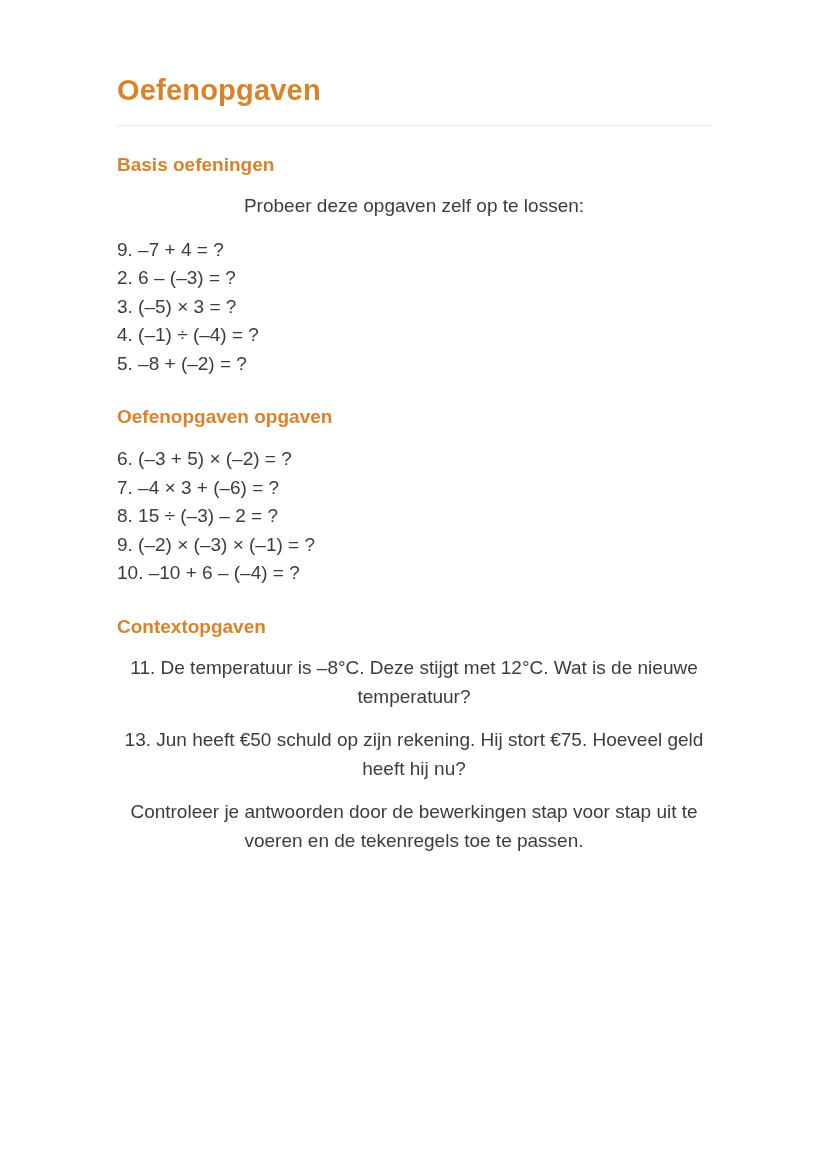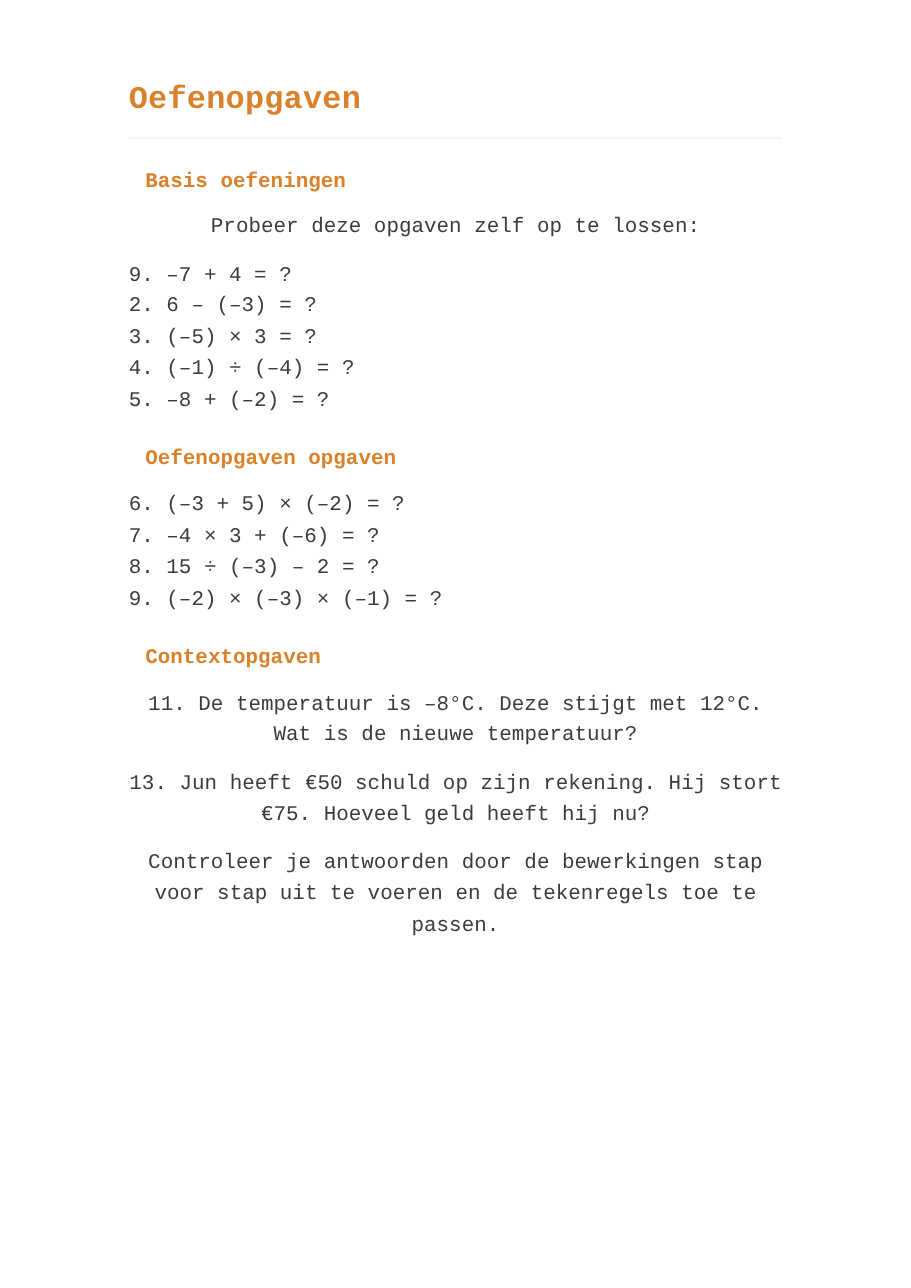--- a/index.html
+++ b/index.html
@@ -7,21 +7,21 @@
     padding: 0;
     background: #ffffff;
   }
   .page {
     position: relative;
     width: 828px;
     height: 909px;
     box-sizing: border-box;
     background: #ffffff;
     padding: 72px 117px 0 117px;
-    font-family: Liberation Mono, monospace;
+    font-family: Liberation Sans, sans-serif;
     color: #3c3c3c;
     font-size: 19px;
     line-height: 1.5;
     overflow: hidden;
   }
   .doc-title {
     font-size: 29px;
     line-height: 1.3;
     font-weight: 700;
     color: #d9822b;
@@ -32,21 +32,21 @@
     border: none;
     border-top: 1px solid #ececec;
     margin: 0;
     height: 0;
   }
   .section-heading {
     font-size: 19px;
     line-height: 1.3;
     font-weight: 700;
     color: #d9822b;
-    margin: 27px 0 15px 15px;
+    margin: 27px 0 15px 0;
   }
   .para {
     margin: 15px 0;
     text-align: center;
   }
   .exercise-list {
     list-style: none;
     margin: 15px 0;
     padding: 0;
   }
@@ -72,20 +72,21 @@
     <li>4. (–1) ÷ (–4) = ?</li>
     <li>5. –8 + (–2) = ?</li>
   </ol>
 
   <h2 class="section-heading">Oefenopgaven opgaven</h2>
   <ol class="exercise-list">
     <li>6. (–3 + 5) × (–2) = ?</li>
     <li>7. –4 × 3 + (–6) = ?</li>
     <li>8. 15 ÷ (–3) – 2 = ?</li>
     <li>9. (–2) × (–3) × (–1) = ?</li>
+    <li>10. –10 + 6 – (–4) = ?</li>
   </ol>
 
   <h2 class="section-heading">Contextopgaven</h2>
   <p class="para">11. De temperatuur is –8°C. Deze stijgt met 12°C. Wat is de nieuwe temperatuur?</p>
   <p class="para">13. Jun heeft €50 schuld op zijn rekening. Hij stort €75. Hoeveel geld heeft hij nu?</p>
 
   <p class="para">Controleer je antwoorden door de bewerkingen stap voor stap uit te voeren en de tekenregels toe te passen.</p>
 
 </div>
 

